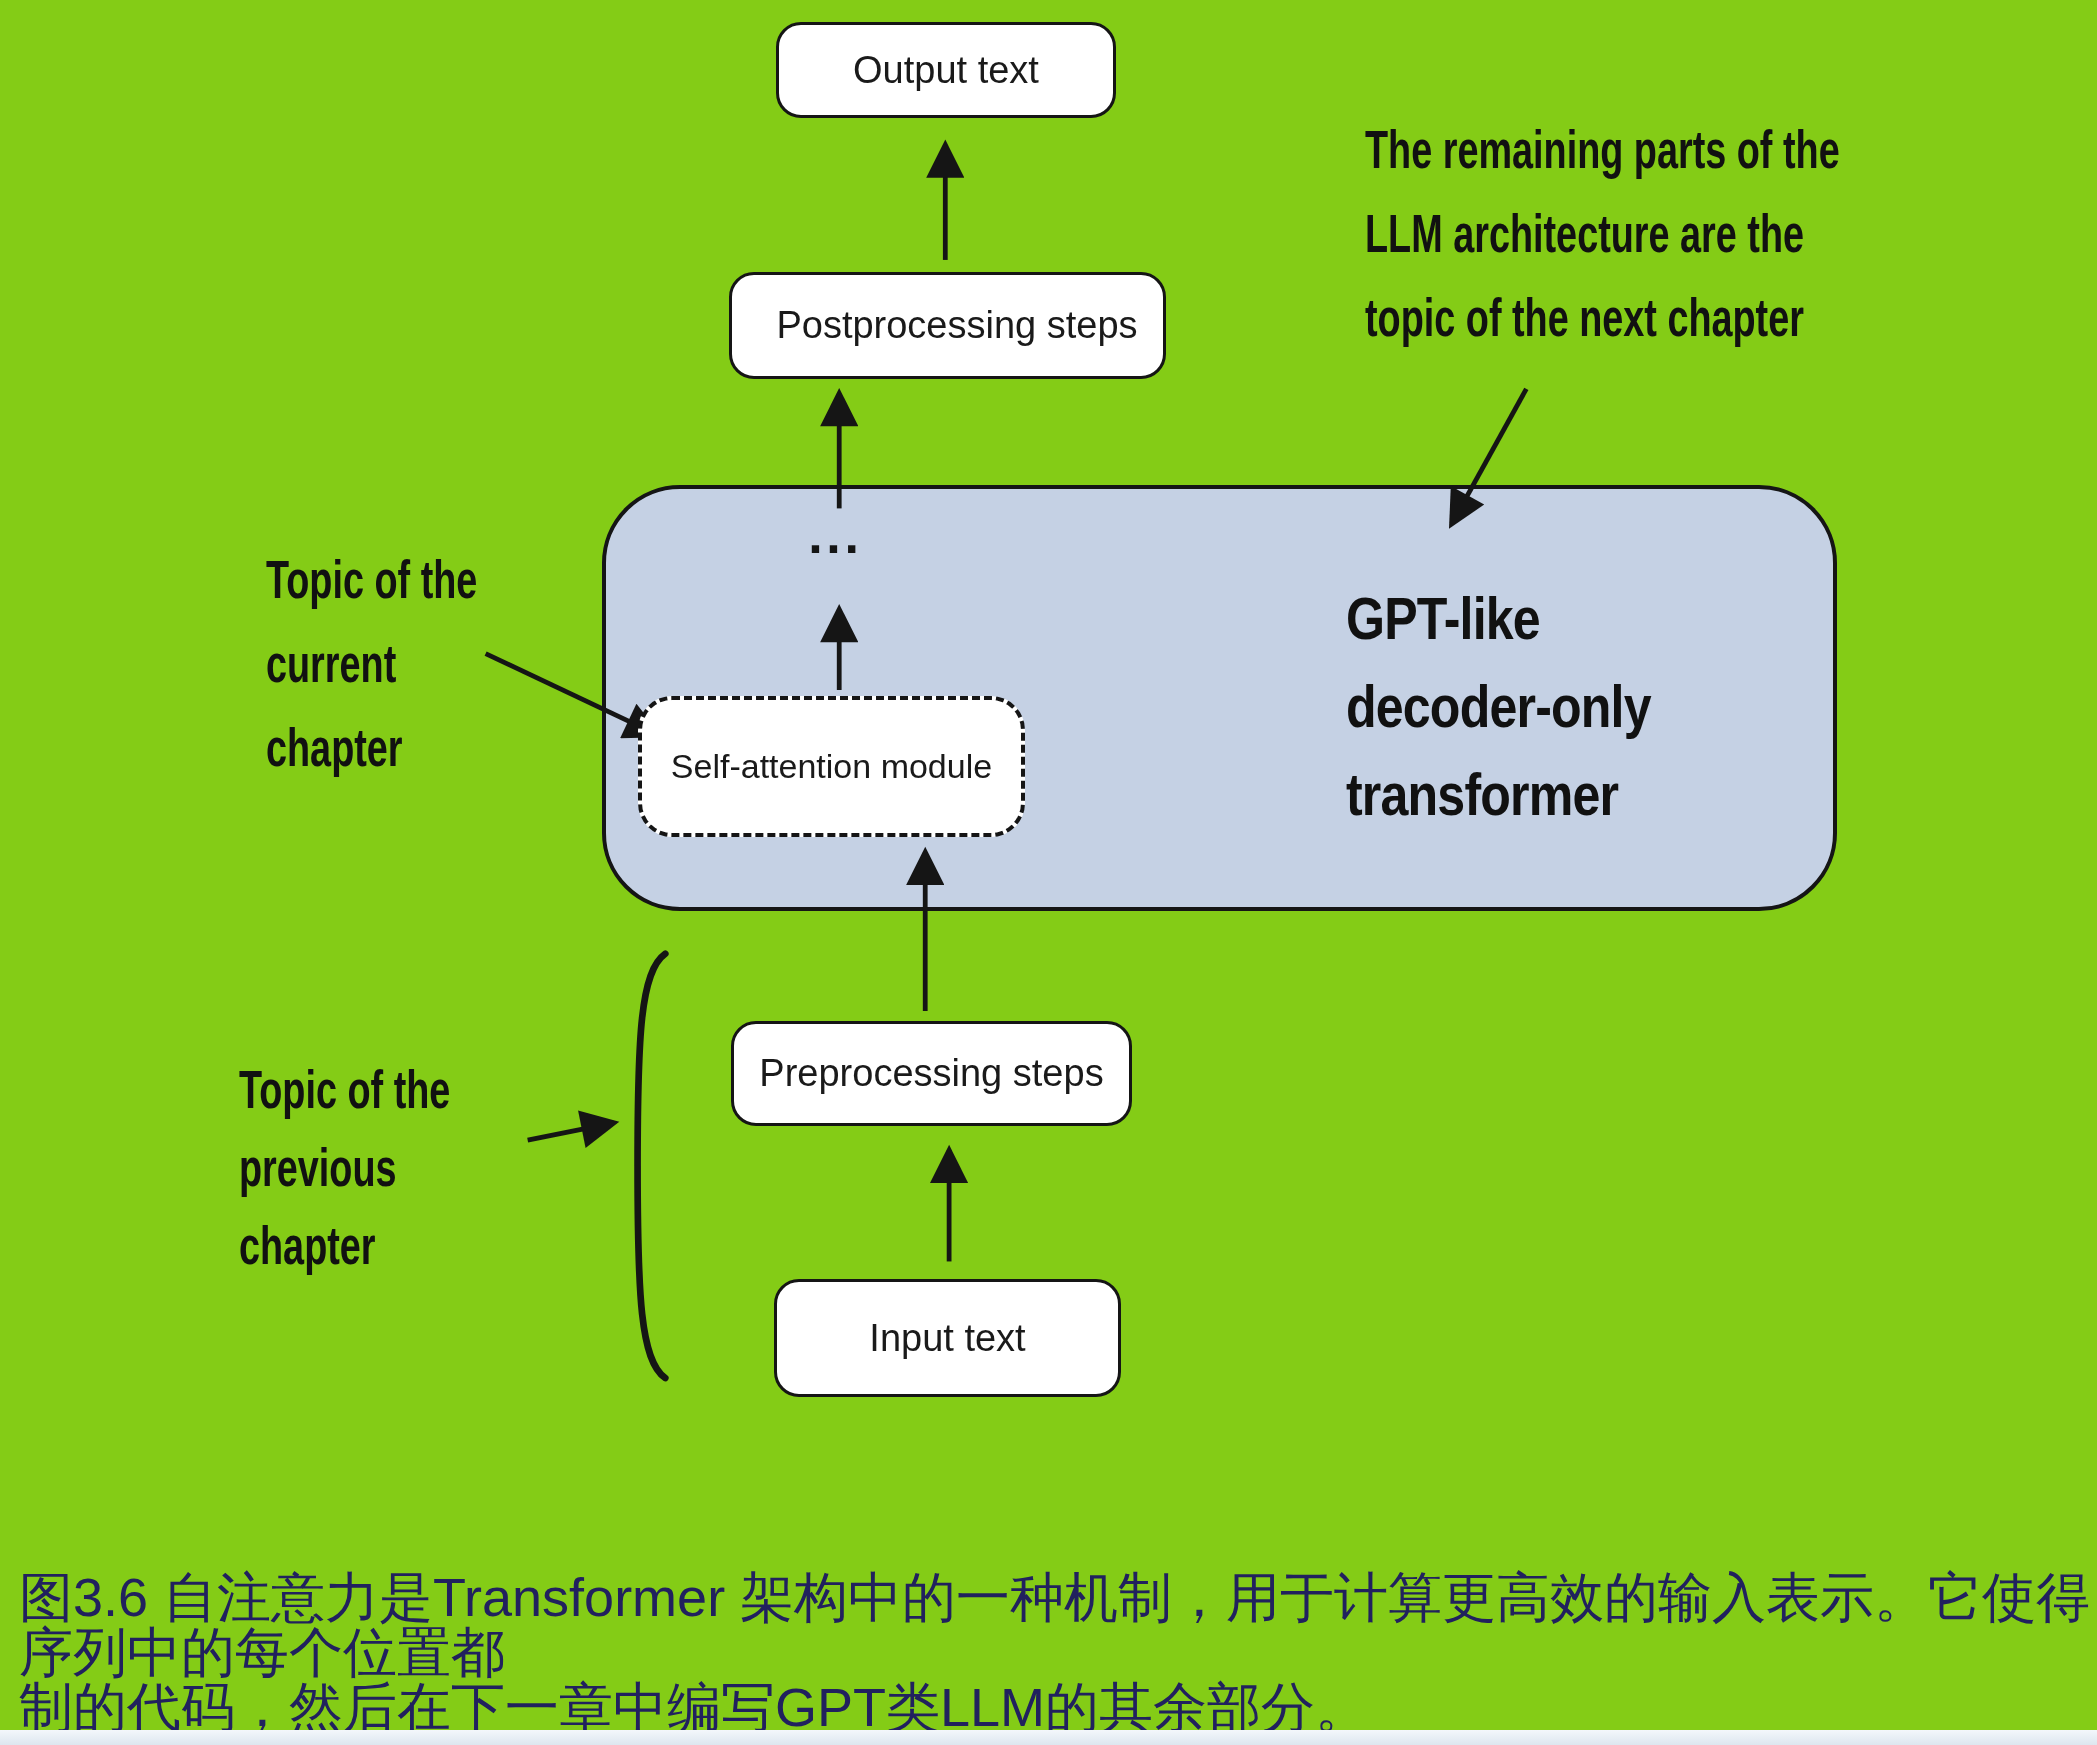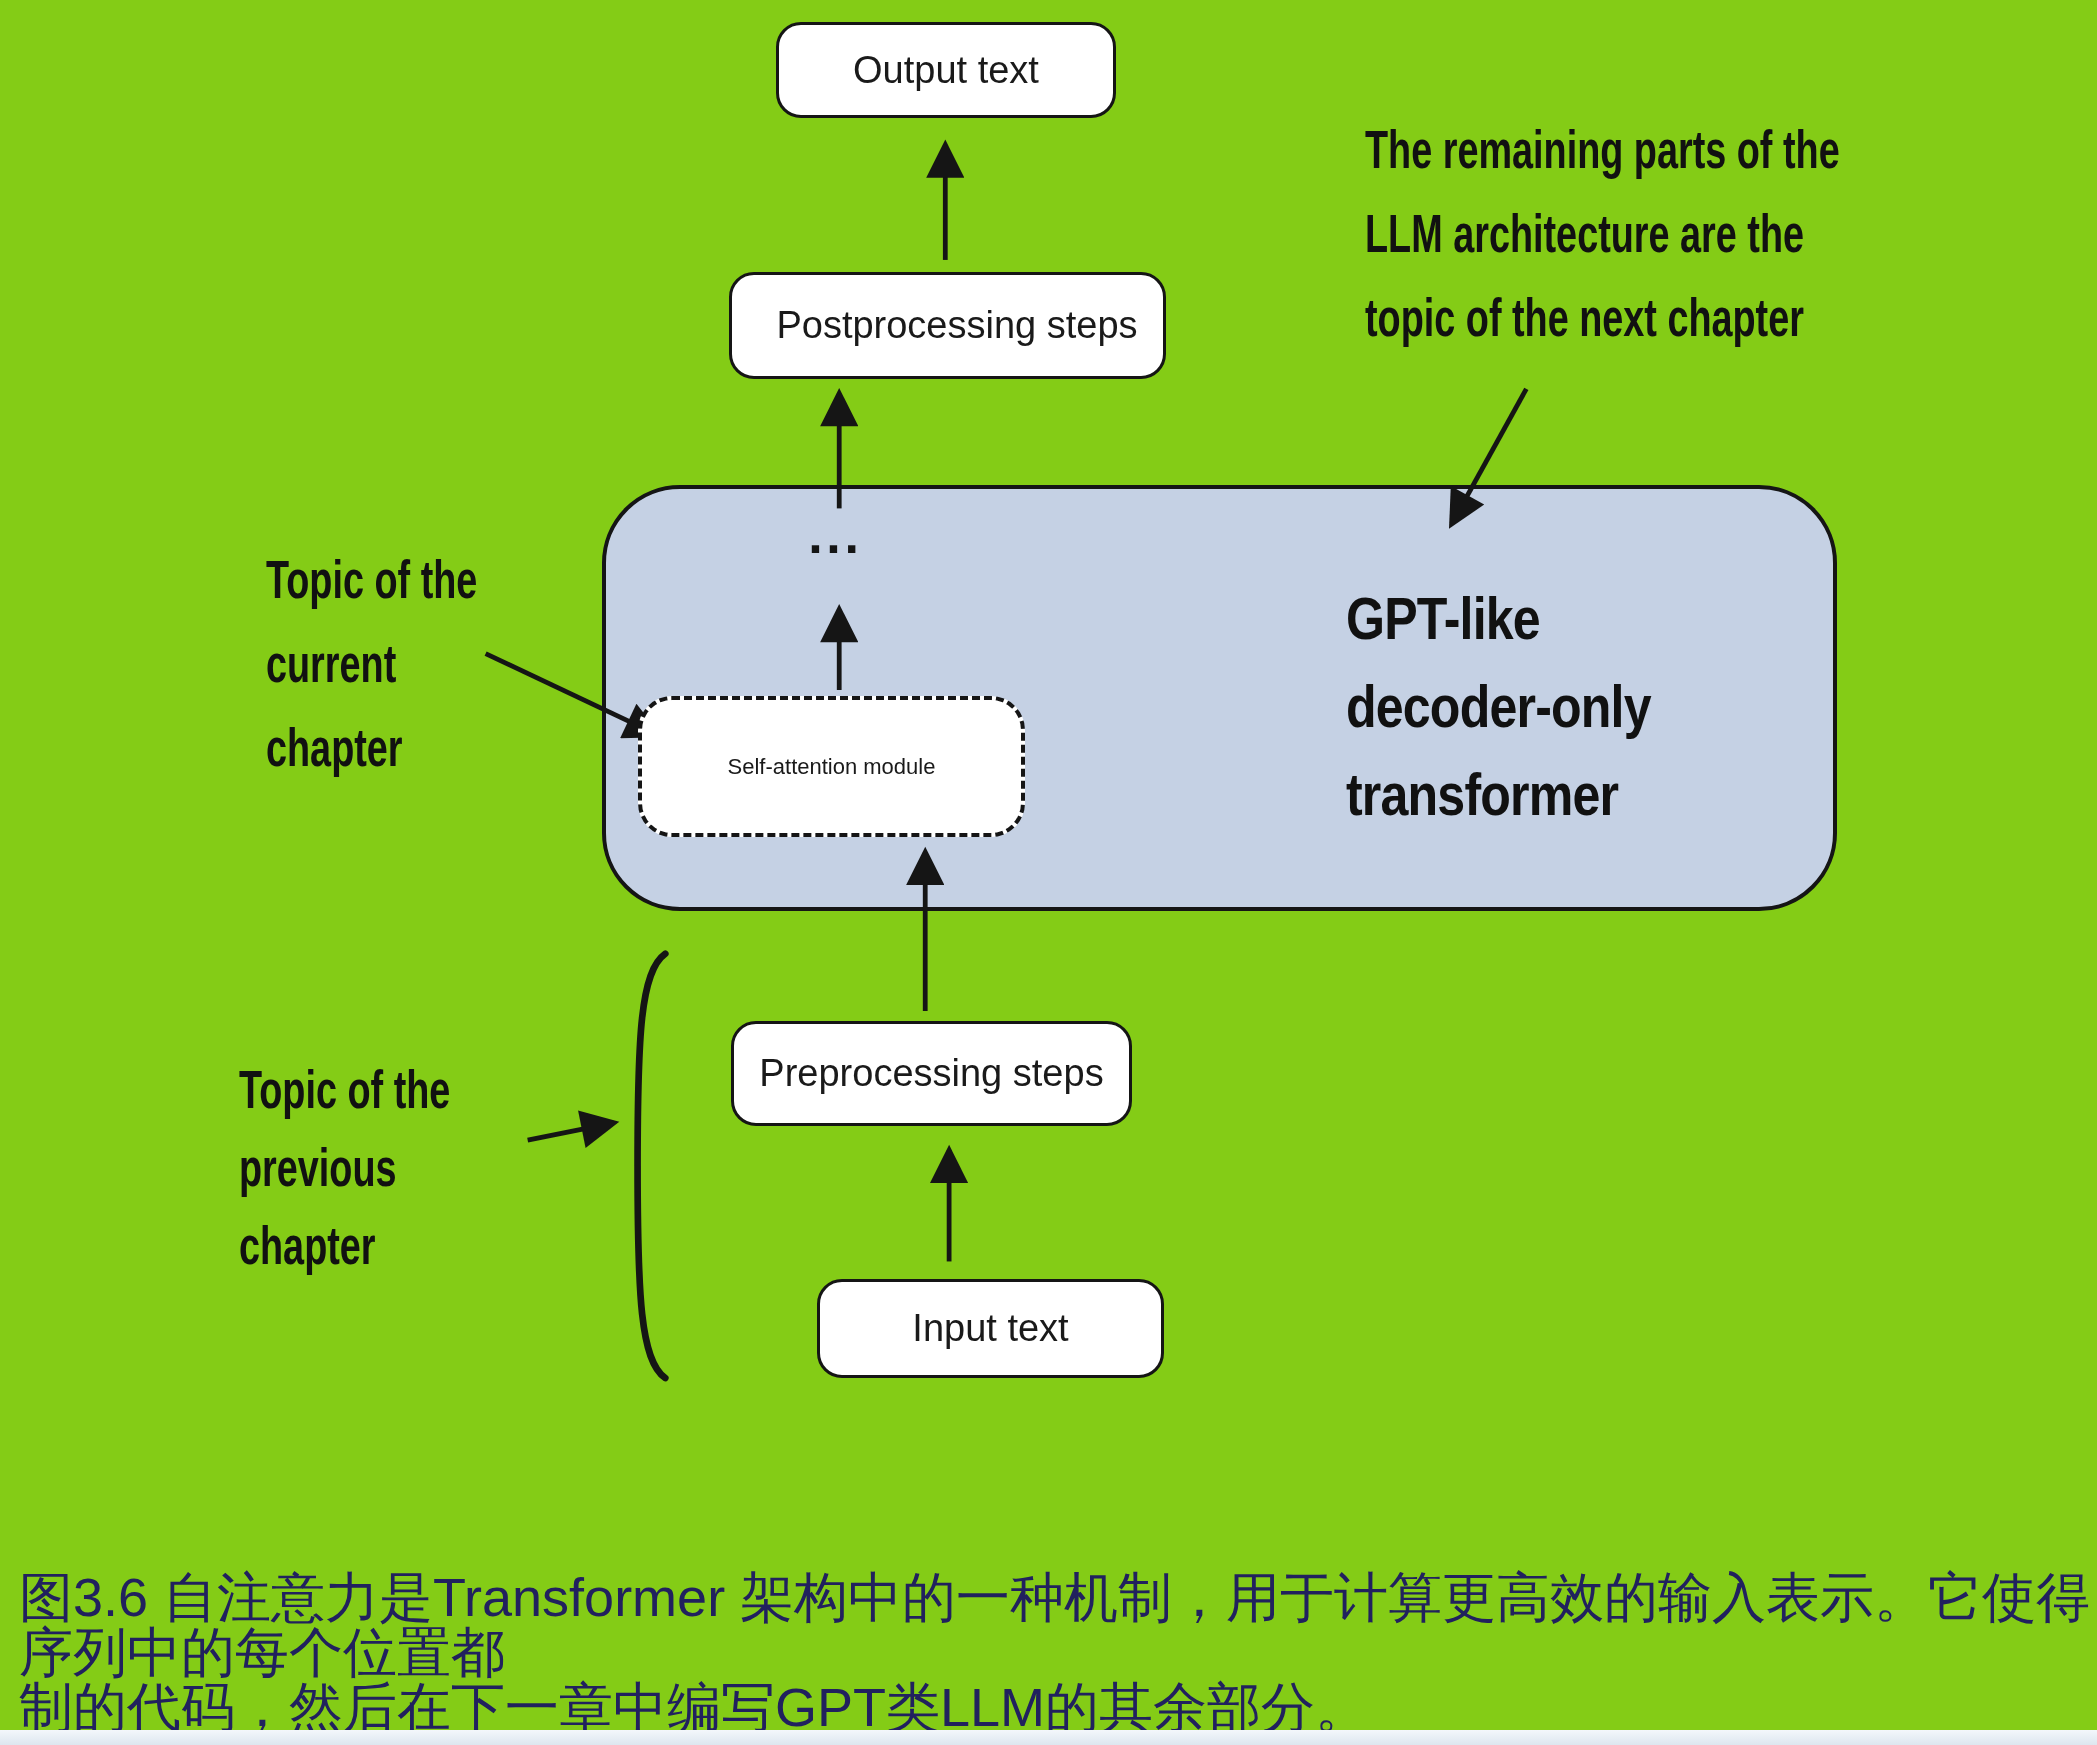--- a/index.html
+++ b/index.html
@@ -27,35 +27,35 @@
     border-radius: 25px;
     font-size: 38px;
     color: #1a1a1a;
     z-index: 3;
     box-sizing: border-box;
     white-space: nowrap;
   }
   #box-output   { left: 776px; top: 22px;  width: 340px; height: 96px; }
   #box-postproc { left: 729px; top: 272px; width: 437px; height: 107px; padding-left: 19px; }
   #box-preproc  { left: 731px; top: 1021px; width: 401px; height: 105px; }
-  #box-input    { left: 817px; top: 1279px; width: 347px; height: 99px; }
+  #box-input    { left: 774px; top: 1279px; width: 347px; height: 118px; }
   #gpt-container {
     position: absolute;
     left: 602px; top: 485px; width: 1235px; height: 426px;
     background: #c5d1e4;
     border: 4.8px solid #151515;
     border-radius: 78px;
     box-sizing: border-box;
     z-index: 1;
   }
   #box-selfattn {
     left: 638px; top: 696px; width: 387px; height: 141px;
     border: 4.8px dashed #151515;
     border-radius: 34px;
-    font-size: 22px;
+    font-size: 34px;
     background: #ffffff;
   }
   #ellipsis {
     position: absolute;
     left: 784px; top: 501px; width: 103px; height: 69px;
     font-size: 52px; font-weight: 700; letter-spacing: 3.8px;
     line-height: 69px; text-align: center;
     z-index: 3; color: #151515;
   }
   #gpt-label {

